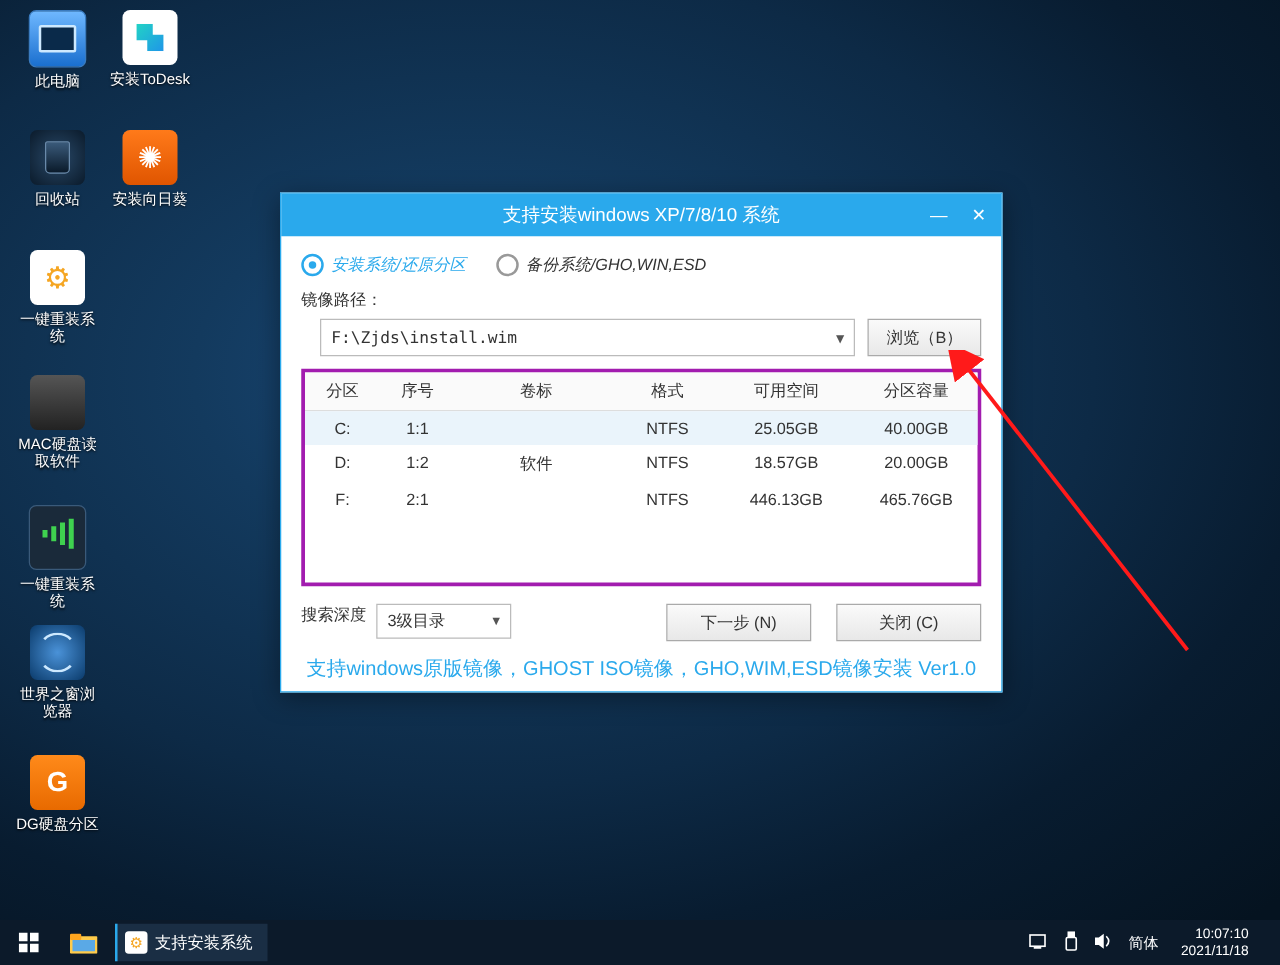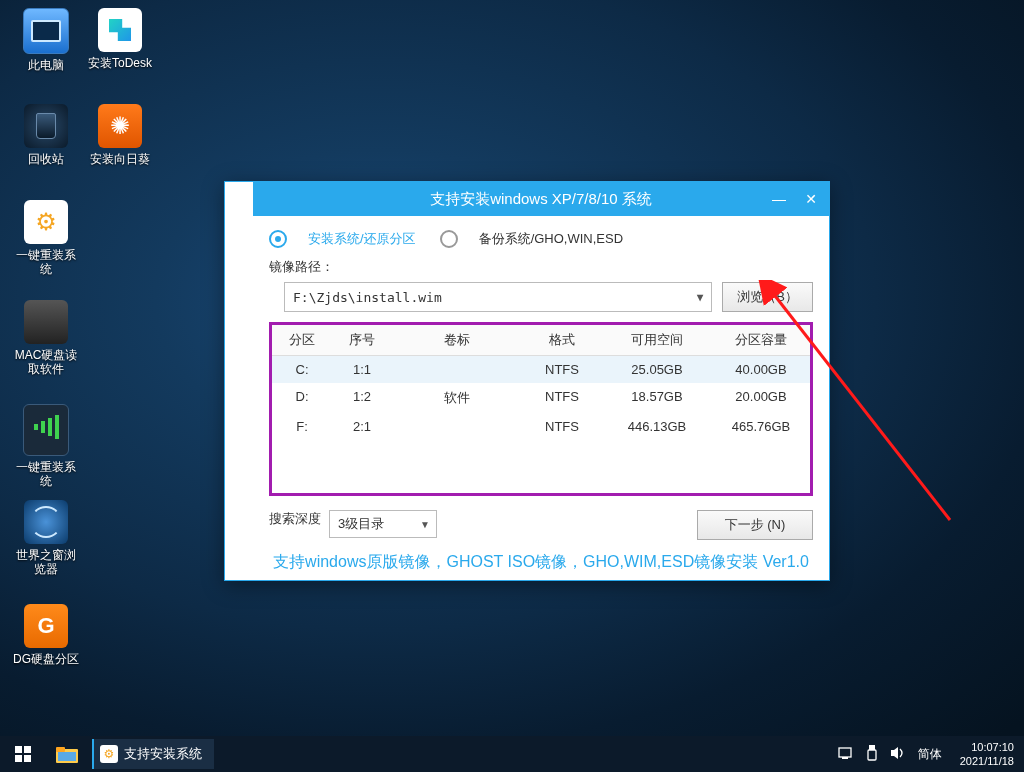--- a/index.html
+++ b/index.html
@@ -26,27 +26,27 @@
   .g-gears::after{content:"⚙";color:#f5a623;font-size:24px;}
   .g-mac{background:linear-gradient(#555,#222);border-radius:8px;}
   .g-mac::after{content:"";color:#ddd;font-size:24px;}
   .g-net{background:#1a2a3a;border:1px solid #3a5a7a;border-radius:4px;display:flex;align-items:flex-end;justify-content:center;padding-bottom:6px;gap:3px;}
   .g-net span{width:4px;background:#3fd24f;}
   .g-globe{background:radial-gradient(#4a92d8,#0a3a6a);border-radius:50%;position:relative;}
   .g-globe::after{content:"";position:absolute;inset:6px;border:2px solid #cde9ff;border-radius:50%;border-left-color:transparent;border-right-color:transparent;}
   .g-dg{background:linear-gradient(#ff8a1a,#e86a00);border-radius:6px;}
   .g-dg::after{content:"G";color:#fff;font-weight:bold;font-size:22px;}
   
-  .dialog{position:absolute;left:224px;top:181px;width:576px;height:398px;background:#fff;border:1px solid #2aa9ec;box-shadow:0 4px 20px rgba(0,0,0,.4);padding-left:28px;}
+  .dialog{position:absolute;left:224px;top:154px;width:576px;height:398px;background:#fff;border:1px solid #2aa9ec;box-shadow:0 4px 20px rgba(0,0,0,.4);}
   .titlebar{height:34px;background:#2aa9ec;color:#fff;display:flex;align-items:center;justify-content:center;font-size:15px;position:relative;}
   .titlebar .controls{position:absolute;right:6px;top:0;height:34px;display:flex;align-items:center;gap:8px;}
   .titlebar .controls span{width:24px;height:20px;display:flex;align-items:center;justify-content:center;cursor:pointer;font-size:14px;}
   .dlgbody{padding:14px 16px 0;color:#333;font-size:13px;}
   .radios{display:flex;gap:24px;align-items:center;margin-bottom:10px;}
-  .radio{display:flex;align-items:flex-end;gap:21px;cursor:pointer;}
+  .radio{display:flex;align-items:flex-end;gap:6px;cursor:pointer;font-style:italic;}
   .radio .r{width:14px;height:14px;border:2px solid #999;border-radius:50%;display:flex;align-items:center;justify-content:center;}
   .radio.sel .r{border-color:#2aa9ec;}
   .radio.sel .r::after{content:"";width:6px;height:6px;background:#2aa9ec;border-radius:50%;}
   .radio.sel .txt{color:#2aa9ec;}
   .label{margin-bottom:6px;}
   .pathrow{display:flex;gap:10px;align-items:center;margin-bottom:10px;margin-left:15px;}
   .pathdd{flex:1;height:28px;border:1px solid #bbb;display:flex;align-items:center;padding:0 8px;font-family:Consolas,monospace;font-size:13px;position:relative;cursor:pointer;}
   .pathdd::after{content:"▼";position:absolute;right:8px;color:#555;font-size:11px;}
   .btn{height:28px;border:1px solid #aaa;background:linear-gradient(#fafafa,#e8e8e8);padding:0 14px;cursor:pointer;font-size:13px;display:flex;align-items:center;}
   .table{border:3px solid #a21caf;height:168px;}
@@ -62,21 +62,21 @@
   .statusline{text-align:center;color:#2aa9ec;font-size:16px;margin-top:12px;}
   
   .arrow{position:absolute;pointer-events:none;}
   
   .taskbar{position:absolute;left:0;bottom:0;width:100%;height:36px;background:#0c1a2a;display:flex;align-items:center;color:#fff;font-size:12px;}
   .taskbar .start{width:46px;height:36px;display:flex;align-items:center;justify-content:center;cursor:pointer;}
   .taskbar .start svg{width:16px;height:16px;}
   .taskbar .pinned{width:42px;height:36px;display:flex;align-items:center;justify-content:center;cursor:pointer;}
   .taskbar .taskbtn{height:30px;background:#1a2e44;border-left:2px solid #2aa9ec;display:flex;align-items:center;padding:0 12px 0 6px;gap:6px;margin-left:4px;cursor:pointer;font-size:13px;}
   .taskbar .taskbtn .ic{width:18px;height:18px;border-radius:3px;background:#fff;display:flex;align-items:center;justify-content:center;color:#f5a623;font-size:12px;}
-  .taskbar .tray{margin-left:auto;display:flex;align-items:center;gap:12px;padding-right:10px;}
+  .taskbar .tray{margin-left:auto;display:flex;align-items:center;gap:12px;padding-right:25px;}
   .taskbar .tray .ico{cursor:pointer;font-size:14px;}
   .taskbar .clock{text-align:right;line-height:14px;font-size:11px;padding-left:6px;}
 </style>
 </head>
 <body>
 
 <div class="desktop">
   <div class="dicon" style="left:12px;top:8px">
     <div class="glyph g-monitor"></div>
     <div class="lbl">此电脑</div>
@@ -186,20 +186,23 @@
     </div>
     <div class="footer">
       <span>搜索深度</span>
       <div class="dd2">
           <span>3级目录</span>
         </div>
       <div class="spacer"></div>
       <div class="btn" style="width:86px;justify-content:center">
           <span>下一步 (N)</span>
         </div>
+      <div class="btn" style="width:86px;justify-content:center;margin-left:12px">
+          <span>关闭 (C)</span>
+        </div>
     </div>
     <div class="statusline">支持windows原版镜像，GHOST ISO镜像，GHO,WIM,ESD镜像安装 Ver1.0</div>
   </div>
 </div>
 
 <svg class="arrow" style="left:750px;top:280px" width="220" height="260">
   <defs>
       <marker id="ah" markerWidth="12" markerHeight="12" refX="2" refY="5" orient="auto">
     <path d="M0,0 L10,5 L0,10 Z" fill="#ff1a1a"></path>
       </marker>

